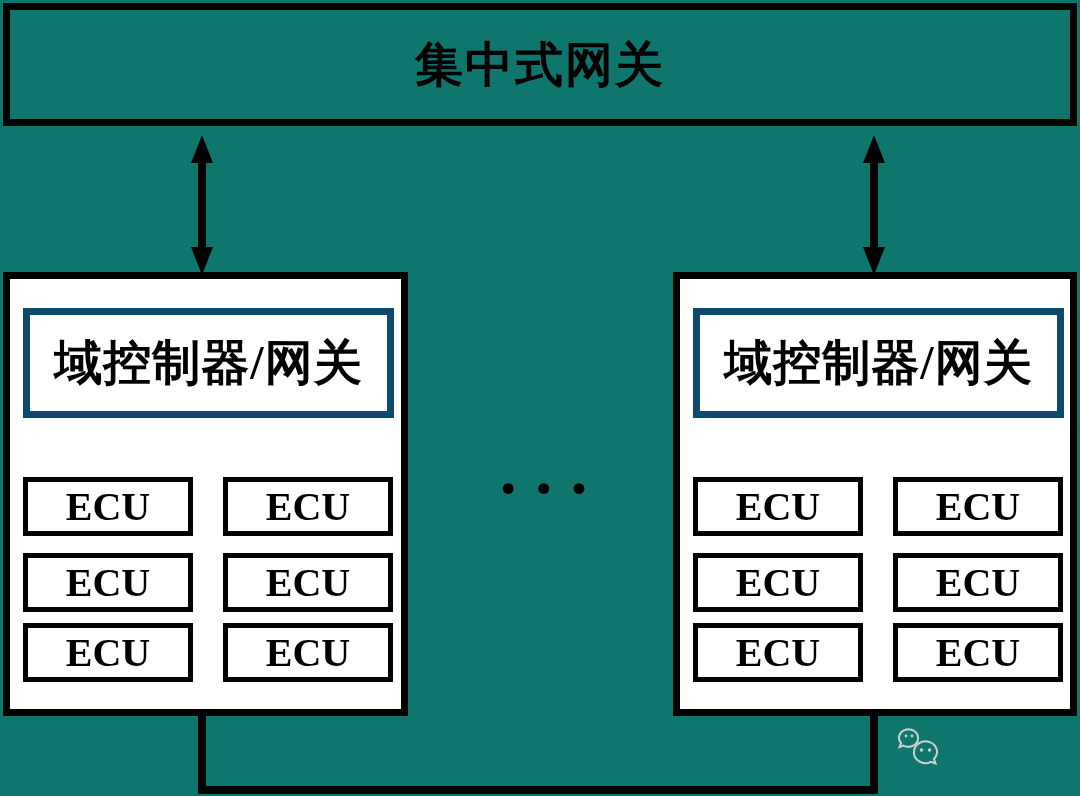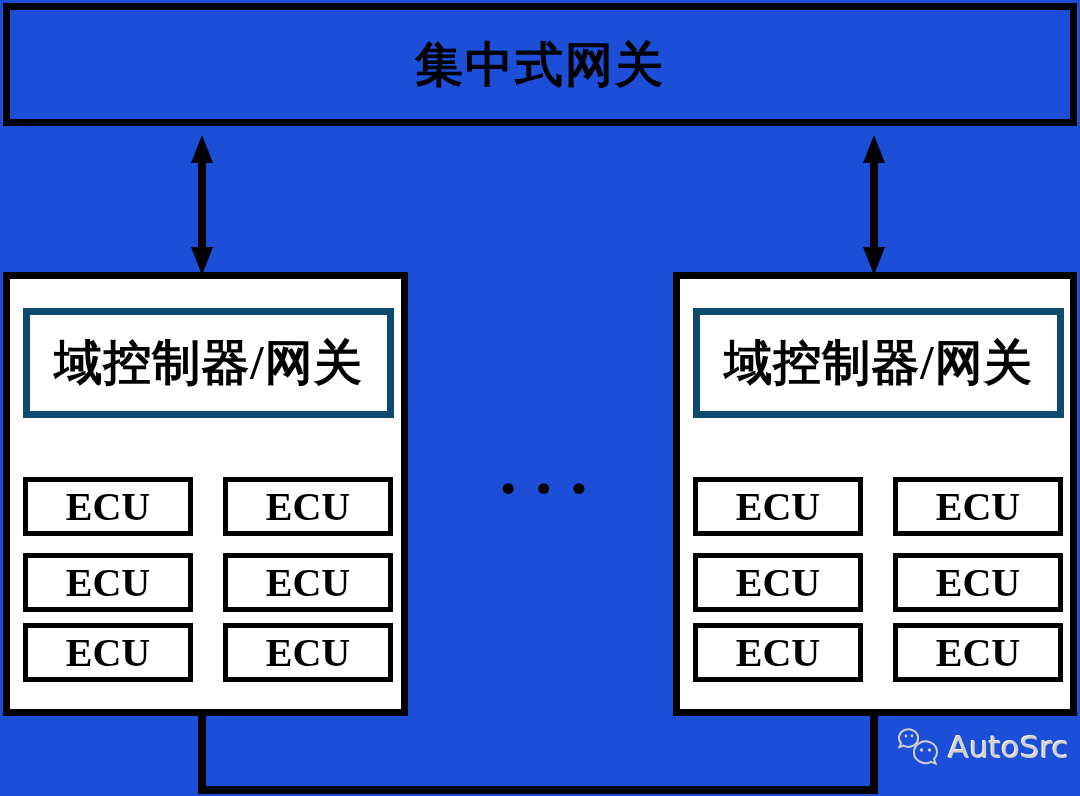--- a/index.html
+++ b/index.html
@@ -4,21 +4,21 @@
 <style>
   html, body {
     margin: 0;
     padding: 0;
     background: #ffffff;
   }
   .canvas {
     position: relative;
     width: 1080px;
     height: 796px;
-    background: #1d4ed8;
+    background: #0f766e;
     overflow: hidden;
     font-family: "Liberation Serif", "DejaVu Serif", serif;
     color: #000000;
   }
   
   .gateway-box {
     position: absolute;
     left: 3px; top: 3px;
     width: 1074px; height: 123px;
     border: 7px solid #000000;
@@ -198,16 +198,15 @@
         <path d="M21 12 a9.5 8.5 0 1 0 -17 5 l-1.5 4 4 -1.5 a9.5 8.5 0 0 0 14.5 -7.5 z"></path>
         <path d="M17 26 a11.5 10.5 0 1 1 20 7 l1.5 4.5 -4.5 -1.7 a11.5 10.5 0 0 1 -17 -9.8 z"></path>
       </g>
       <g fill="#d0d0d0">
         <circle cx="9" cy="10" r="1.4"></circle>
         <circle cx="15" cy="10" r="1.4"></circle>
         <circle cx="24.5" cy="24" r="1.7"></circle>
         <circle cx="32.5" cy="24" r="1.7"></circle>
       </g>
     </svg>
-    <span>AutoSrc</span>
   </div>
 
 </div>
 
 </body></html>

